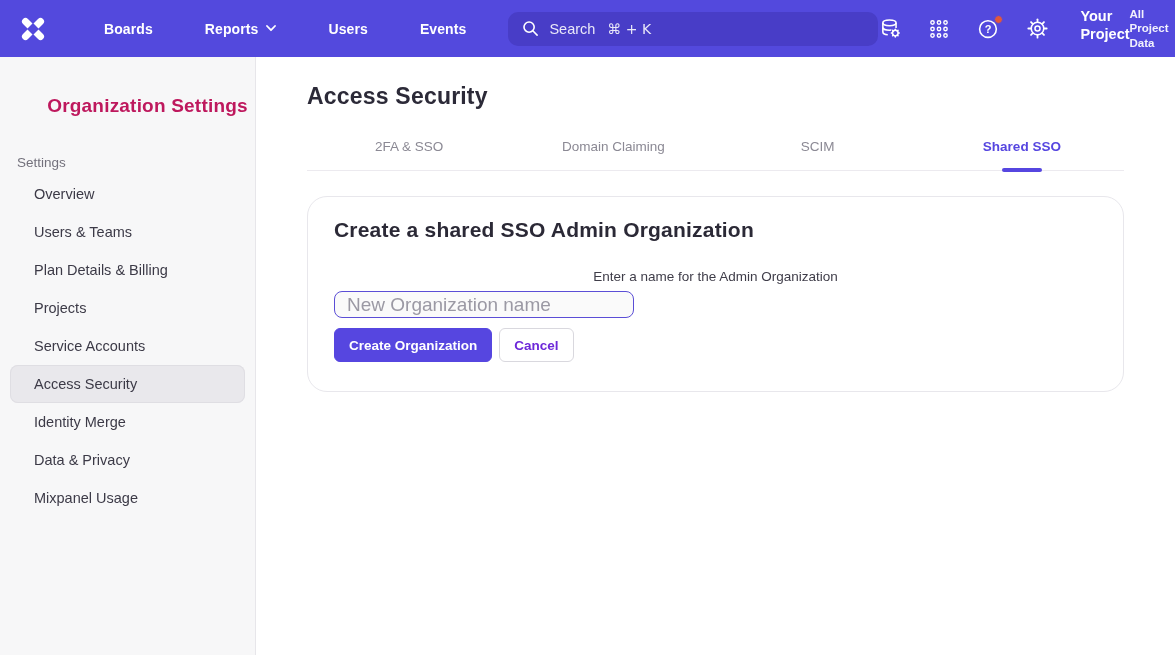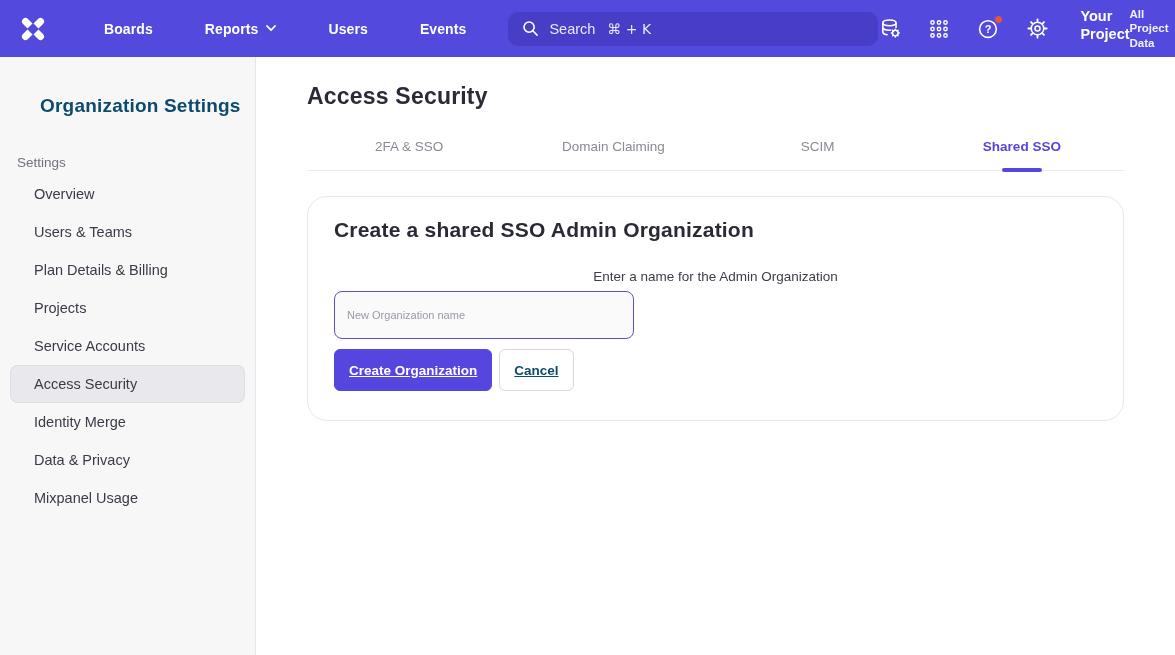--- a/index.html
+++ b/index.html
@@ -37,22 +37,22 @@
   .project-selector { display: flex; align-items: center; gap: 12px; cursor: pointer; margin-left: 6px; }
   .project-text { display: flex; flex-direction: row; line-height: 1.25; }
   .project-name { color: #ffffff; font-size: 14.5px; font-weight: 700; }
   .project-sub { color: rgba(255,255,255,0.92); font-size: 11.5px; font-weight: 700; }
 
   
   .sidebar {
     position: fixed; top: 57px; left: 0; bottom: 0; width: 256px;
     background: #f7f7f8; border-right: 1px solid #e7e6ea;
   }
-  .sidebar-title { margin: 38px 0 0 40px; font-size: 19px; font-weight: 700; color: #0c4a6e;
-    letter-spacing: .2px; }
+  .sidebar-title { margin: 38px 0 0 40px; font-size: 19px; font-weight: 700; color: #be185d;
+    letter-spacing: .2px; text-align: center; }
   .sidebar-section { margin: 38px 0 5px 17px; font-size: 13.5px; color: #73717c; }
   .sidebar-list { list-style: none; }
   .sidebar-item {
     height: 38px; margin: 0 10px; padding-left: 24px; display: flex; align-items: center;
     font-size: 14.5px; color: #3c3a47; border-radius: 8px; cursor: pointer; white-space: nowrap;
   }
   .sidebar-item.active { background: #e9e8ec; box-shadow: inset 0 0 0 1px #dfdee3; }
 
   
   .main { position: fixed; top: 57px; left: 256px; right: 0; bottom: 0; overflow: auto;
@@ -64,30 +64,30 @@
     cursor: pointer; position: relative; font-weight: 500; }
   .tab.active { color: #5646e0; font-weight: 700; }
   .tab.active::after { content: ""; position: absolute; left: 50%; transform: translateX(-50%);
     bottom: -2px; width: 40px; height: 4px; border-radius: 2px; background: #5646e0; }
 
   .card { margin-top: 25px; border: 1px solid #e8e7ec; border-radius: 20px;
     padding: 21px 26px 29px 26px; background: #ffffff; }
   .card-title { font-size: 21px; font-weight: 700; color: #2b2936; letter-spacing: .2px; }
   .field-label { display: block; margin-top: 27px; font-size: 13.5px; color: #3f3d49; text-align: center; }
   .org-input {
-    margin-top: 7px; width: 300px; height: 48px; border: 1.5px solid #5b4ed6; border-radius: 8px;
-    background: #fafafa; padding: 0 12px; font-size: 11px; color: #2c2a38; outline: none;
+    margin-top: 7px; width: 300px; height: 27px; border: 1.5px solid #5b4ed6; border-radius: 8px;
+    background: #fafafa; padding: 0 12px; font-size: 19px; color: #2c2a38; outline: none;
     font-family: "Liberation Sans", sans-serif; display: block;
   }
   .org-input::placeholder { color: #9b99a4; }
   .button-row { display: flex; gap: 7px; margin-top: 10px; }
-  .btn { height: 42px; padding: 0 14px; border-radius: 6px; font-size: 13.5px; font-weight: 700;
-    cursor: pointer; font-family: "Liberation Sans", sans-serif; display: flex; align-items: center; text-decoration: underline; }
+  .btn { height: 34px; padding: 0 14px; border-radius: 6px; font-size: 13.5px; font-weight: 700;
+    cursor: pointer; font-family: "Liberation Sans", sans-serif; display: flex; align-items: center; }
   .btn-primary { background: #5646e0; border: 1px solid #5646e0; color: #ffffff; }
-  .btn-secondary { background: #ffffff; border: 1px solid #d9d8de; color: #0c4a6e; }
+  .btn-secondary { background: #ffffff; border: 1px solid #d9d8de; color: #6d28d9; }
 </style>
 </head>
 <body>
 
 <header class="navbar">
   <div class="logo">
     <svg width="30" height="30" viewBox="0 0 32 32">
       <g stroke="#ffffff" stroke-width="7.5" stroke-linecap="round">
         <line x1="8" y1="8" x2="24" y2="24"></line>
         <line x1="24" y1="8" x2="8" y2="24"></line>

